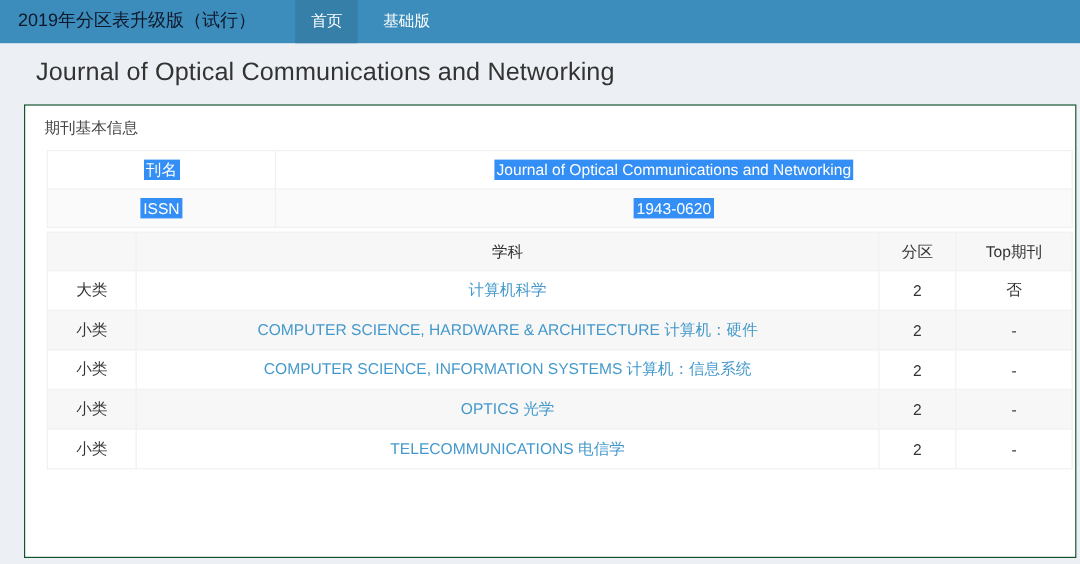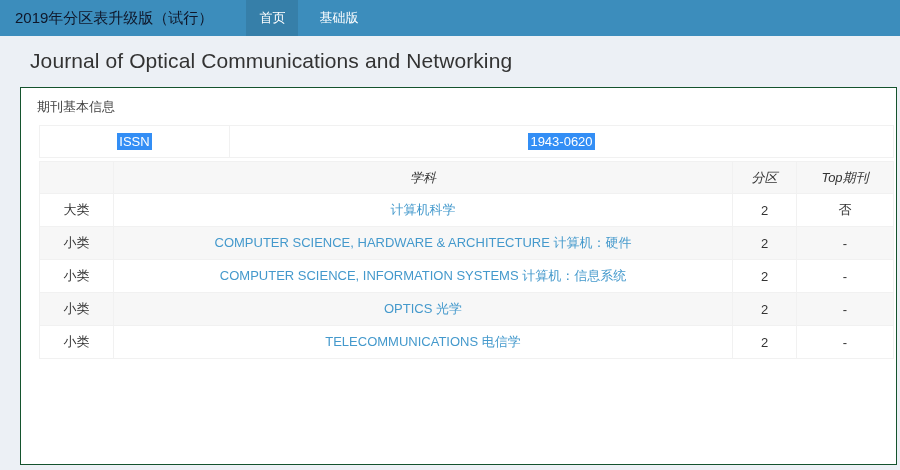--- a/index.html
+++ b/index.html
@@ -79,21 +79,20 @@
   }
 
   
   .subject-table { margin-top: 3px; }
   .subject-table th {
     height: 32px;
     font-weight: normal;
     background: #f7f7f7;
     text-align: center;
     color: #333;
-    font-style: italic;
   }
   .subject-table td { height: 33px; text-align: center; }
   .subject-table tbody tr:nth-child(even) { background: #f7f7f7; }
   .col-type { width: 74px; }
   .col-partition { width: 64px; }
   .col-top { width: 97px; }
   a.subject-link {
     color: #4499cc;
     text-decoration: none;
     cursor: pointer;
@@ -113,20 +112,24 @@
 
 <div class="content">
   <h1 class="page-title">Journal of Optical Communications and Networking</h1>
 
   <div class="panel">
     <div class="panel-heading">期刊基本信息</div>
     <div class="panel-body">
 
       <table class="info-table">
         <tbody>
+            <tr>
+              <td class="info-label-cell"><span class="sel">刊名</span></td>
+              <td class="info-value-cell"><span class="sel">Journal of Optical Communications and Networking</span></td>
+            </tr>
             <tr>
               <td class="info-label-cell"><span class="sel">ISSN</span></td>
               <td class="info-value-cell"><span class="sel">1943-0620</span></td>
             </tr>
           </tbody>
       </table>
 
       <table class="subject-table">
         <thead>
           <tr>

